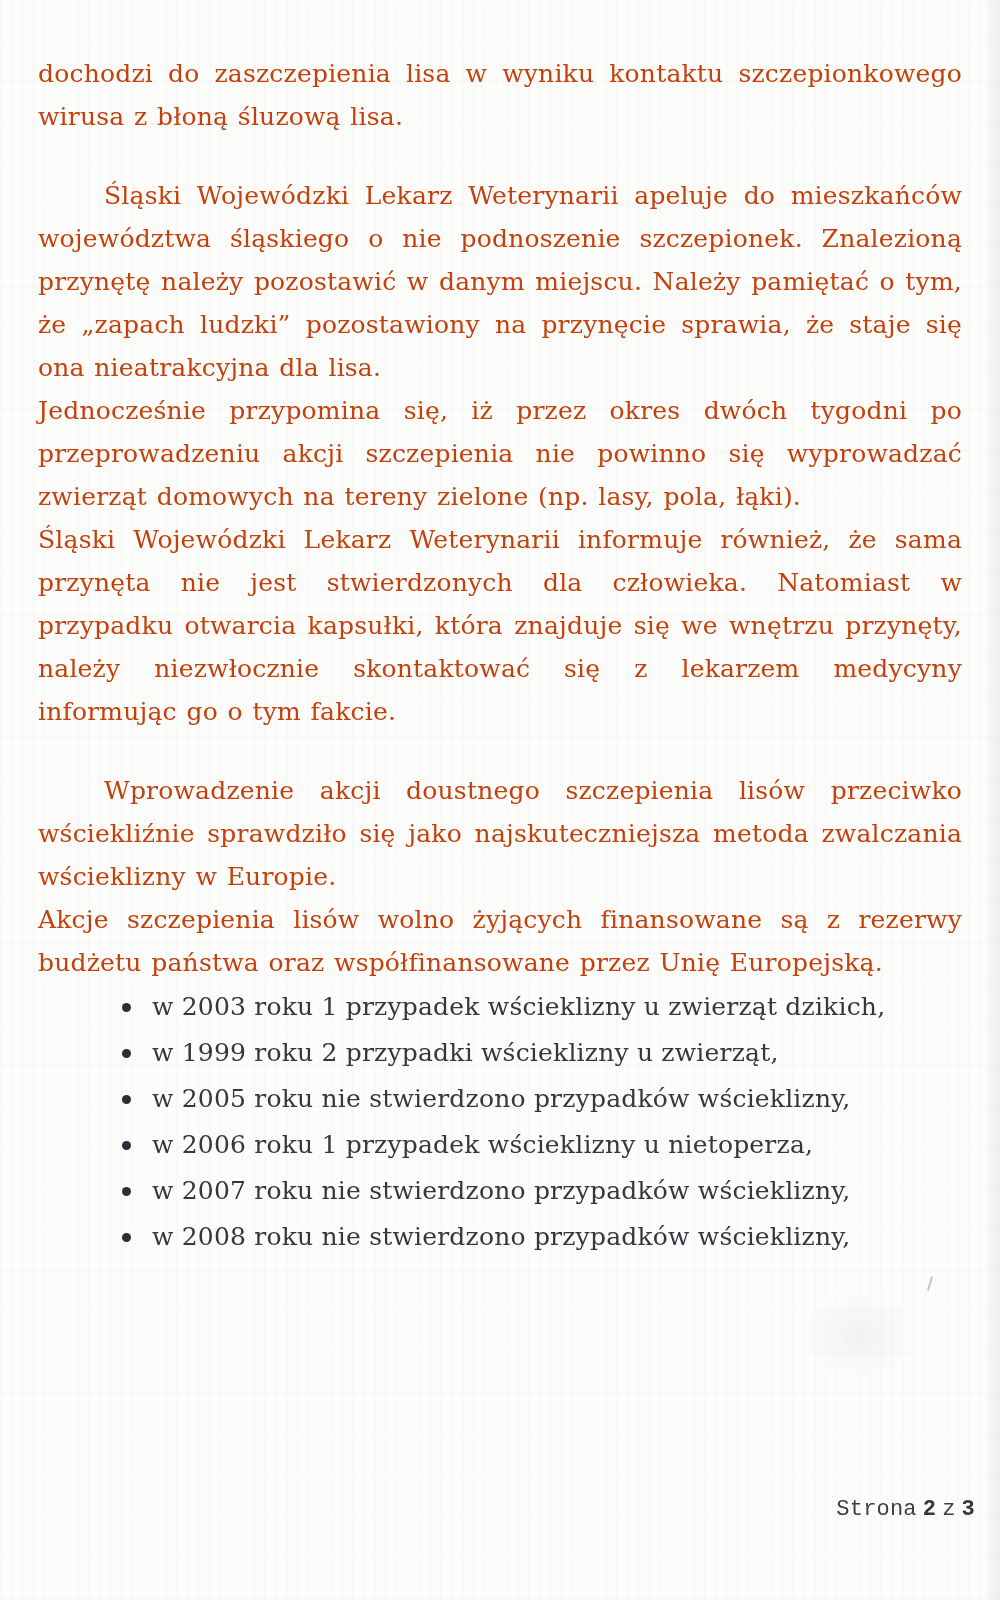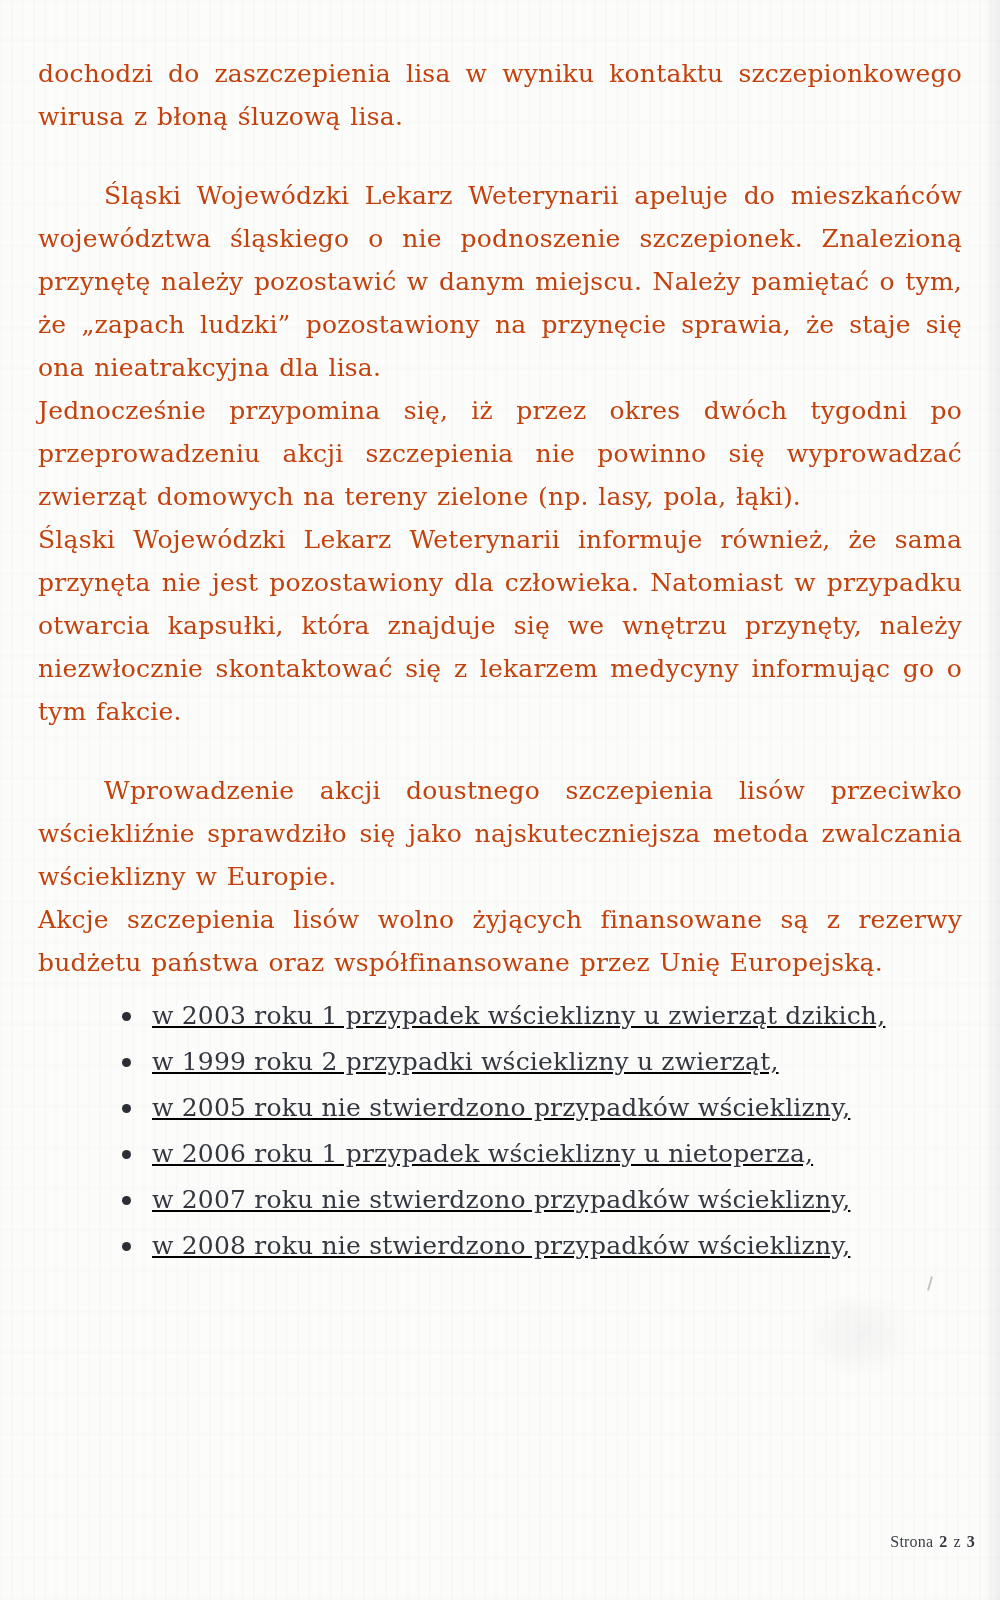--- a/index.html
+++ b/index.html
@@ -68,23 +68,22 @@
     color: #c2410c;
     text-align: justify;
     letter-spacing: 0.2px;
     word-spacing: 1.5px;
   }
   p.para.indent { text-indent: 66px; }
   p.para.gap { margin-top: 36px; }
 
   ul.cases {
     list-style: none;
-    margin: 9px 0 0 0;
+    margin: 0 0 0 0;
     padding: 0;
-    text-decoration: underline;
   }
   ul.cases li {
     position: relative;
     padding-left: 114px;
     font-size: 25px;
     line-height: 46px;
     color: #343740;
     letter-spacing: 0.2px;
   }
   ul.cases li .bullet-dot {
@@ -92,44 +91,44 @@
     left: 84px;
     top: 19px;
     width: 9px;
     height: 9px;
     border-radius: 50%;
     background: #2c2e35;
   }
 
   .page-footer {
     position: absolute;
-    top: 1533px;
+    top: 1497px;
     right: 22px;
-    font-family: Liberation Serif, serif;
-    font-size: 16px;
+    font-family: Liberation Mono, monospace;
+    font-size: 22px;
     color: #3a3e47;
     letter-spacing: 0.2px;
   }
   .page-footer .num { font-weight: bold; color: #33363e; }
   .page-footer span { margin: 0 3px; }
 </style>
 </head>
 <body>
 
 <div class="scan-streaks"></div>
 <div class="scan-right-band"></div>
 <div class="scan-mark"></div>
 <div class="scan-smudge"></div>
 
 <main class="page">
   <div id="paragraphs">
       <p class="para">dochodzi do zaszczepienia lisa w wyniku kontaktu szczepionkowego wirusa z błoną śluzową lisa.</p>
       <p class="para indent gap">Śląski Wojewódzki Lekarz Weterynarii apeluje do mieszkańców województwa śląskiego o nie podnoszenie szczepionek. Znalezioną przynętę należy pozostawić w danym miejscu. Należy pamiętać o tym, że „zapach ludzki” pozostawiony na przynęcie sprawia, że staje się ona nieatrakcyjna dla lisa.</p>
       <p class="para">Jednocześnie przypomina się, iż przez okres dwóch tygodni po przeprowadzeniu akcji szczepienia nie powinno się wyprowadzać zwierząt domowych na tereny zielone (np. lasy, pola, łąki).</p>
-      <p class="para">Śląski Wojewódzki Lekarz Weterynarii informuje również, że sama przynęta nie jest pozostawiony dla człowieka. Natomiast w przypadku otwarcia kapsułki, która znajduje się we wnętrzu przynęty, należy niezwłocznie skontaktować się z lekarzem medycyny informując go o tym fakcie.</p>
+      <p class="para">Śląski Wojewódzki Lekarz Weterynarii informuje również, że sama przynęta nie jest stwierdzonych dla człowieka. Natomiast w przypadku otwarcia kapsułki, która znajduje się we wnętrzu przynęty, należy niezwłocznie skontaktować się z lekarzem medycyny informując go o tym fakcie.</p>
       <p class="para indent gap">Wprowadzenie akcji doustnego szczepienia lisów przeciwko wściekliźnie sprawdziło się jako najskuteczniejsza metoda zwalczania wścieklizny w Europie.</p>
       <p class="para">Akcje szczepienia lisów wolno żyjących finansowane są z rezerwy budżetu państwa oraz współfinansowane przez Unię Europejską.</p>
     </div>
 
   <ul class="cases" id="cases-list">
       <li><span class="bullet-dot"></span><span>w 2003 roku 1 przypadek wścieklizny u zwierząt dzikich,</span></li>
       <li><span class="bullet-dot"></span><span>w 1999 roku 2 przypadki wścieklizny u zwierząt,</span></li>
       <li><span class="bullet-dot"></span><span>w 2005 roku nie stwierdzono przypadków wścieklizny,</span></li>
       <li><span class="bullet-dot"></span><span>w 2006 roku 1 przypadek wścieklizny u nietoperza,</span></li>
       <li><span class="bullet-dot"></span><span>w 2007 roku nie stwierdzono przypadków wścieklizny,</span></li>

